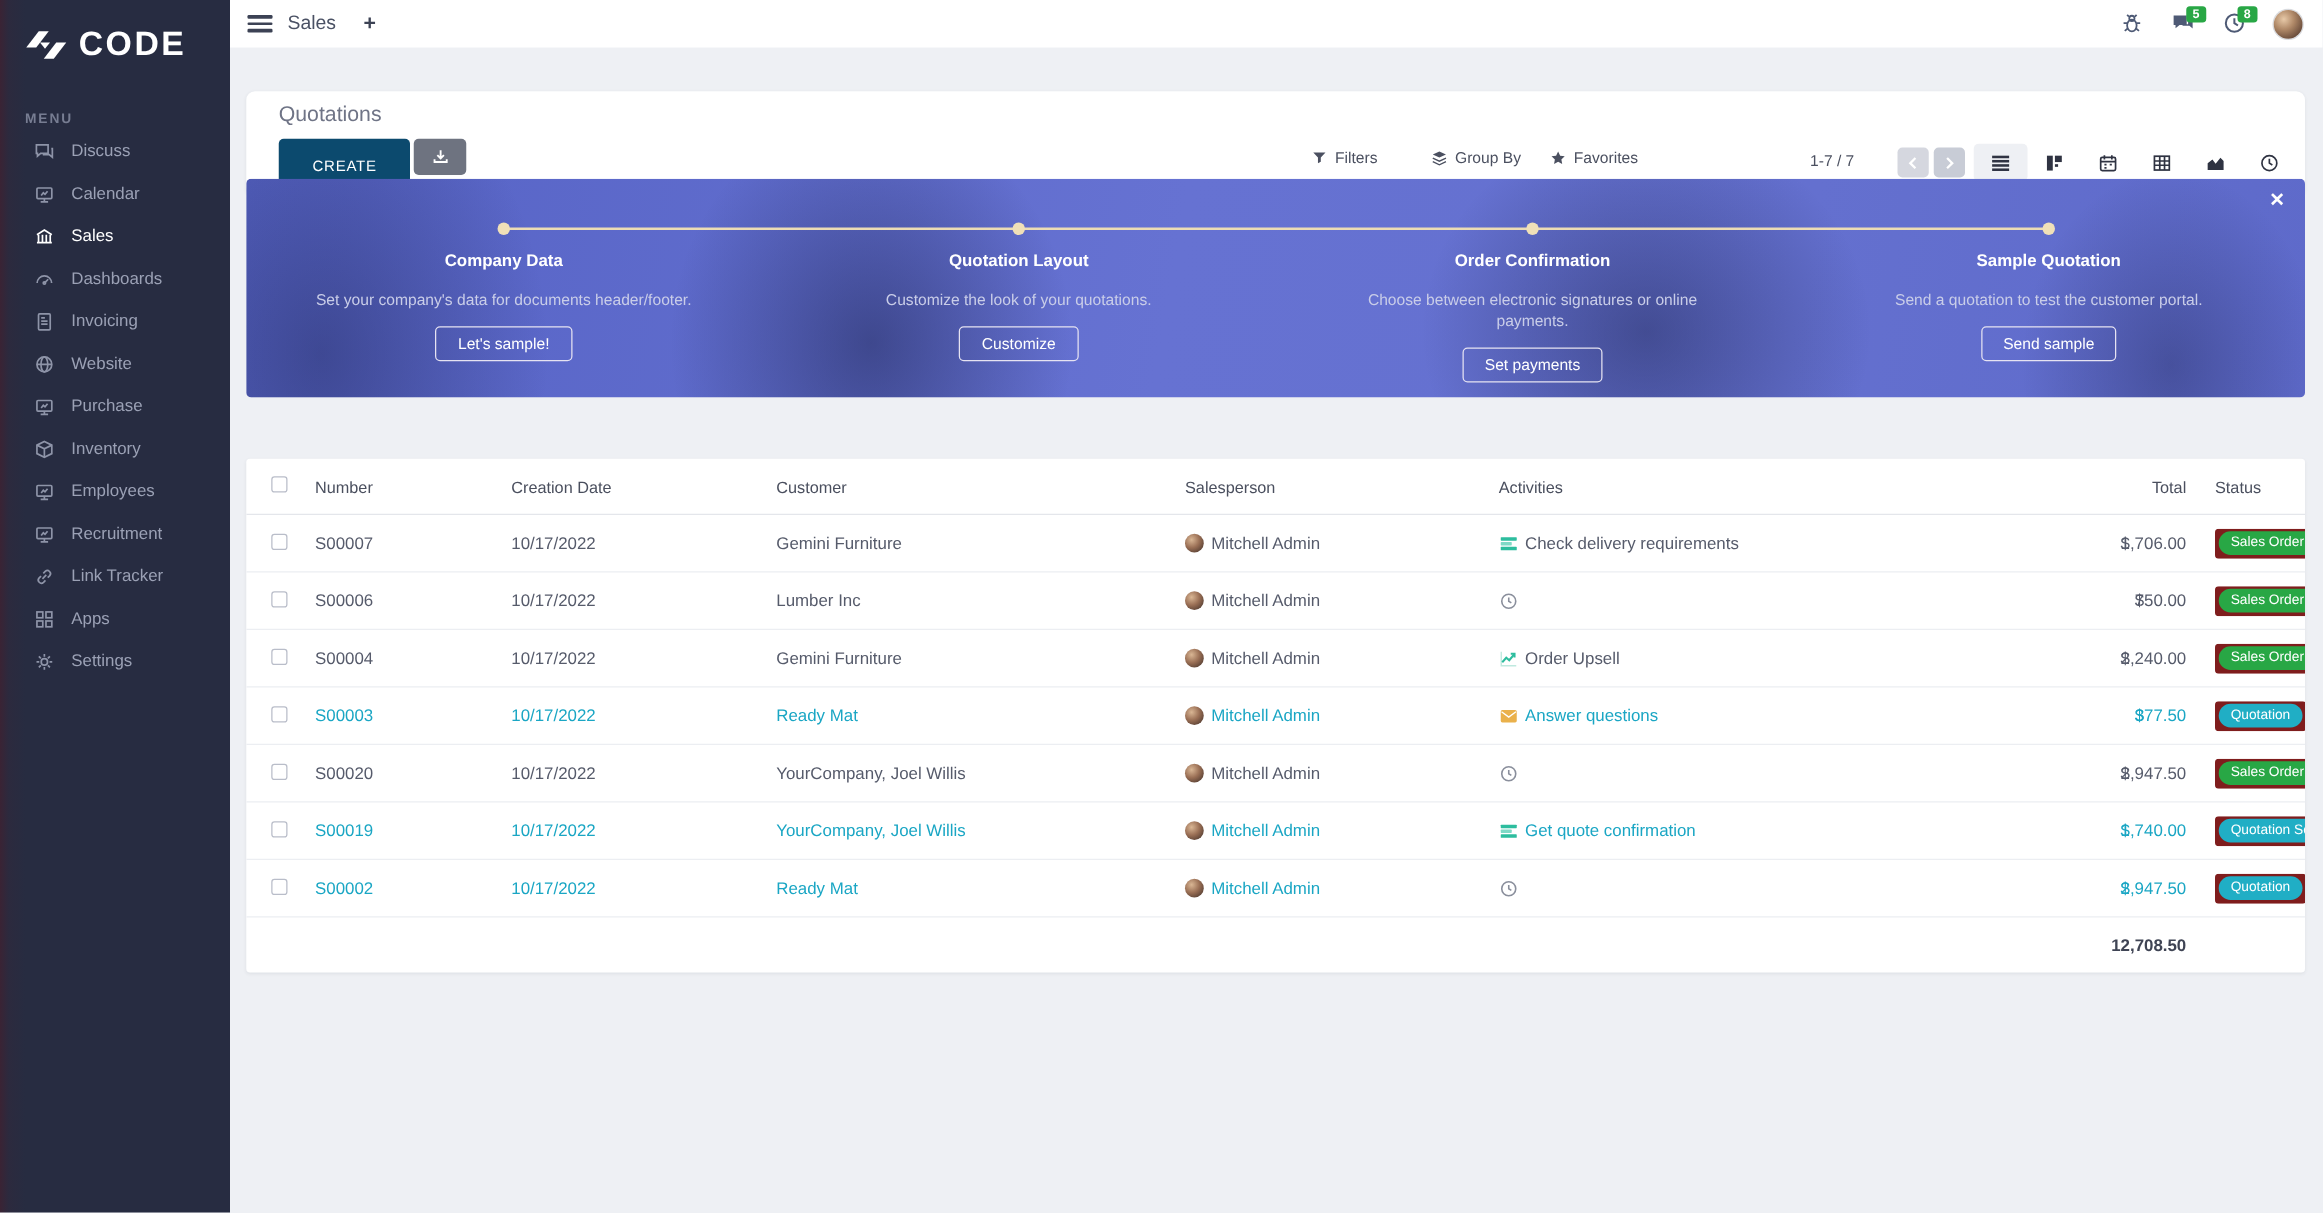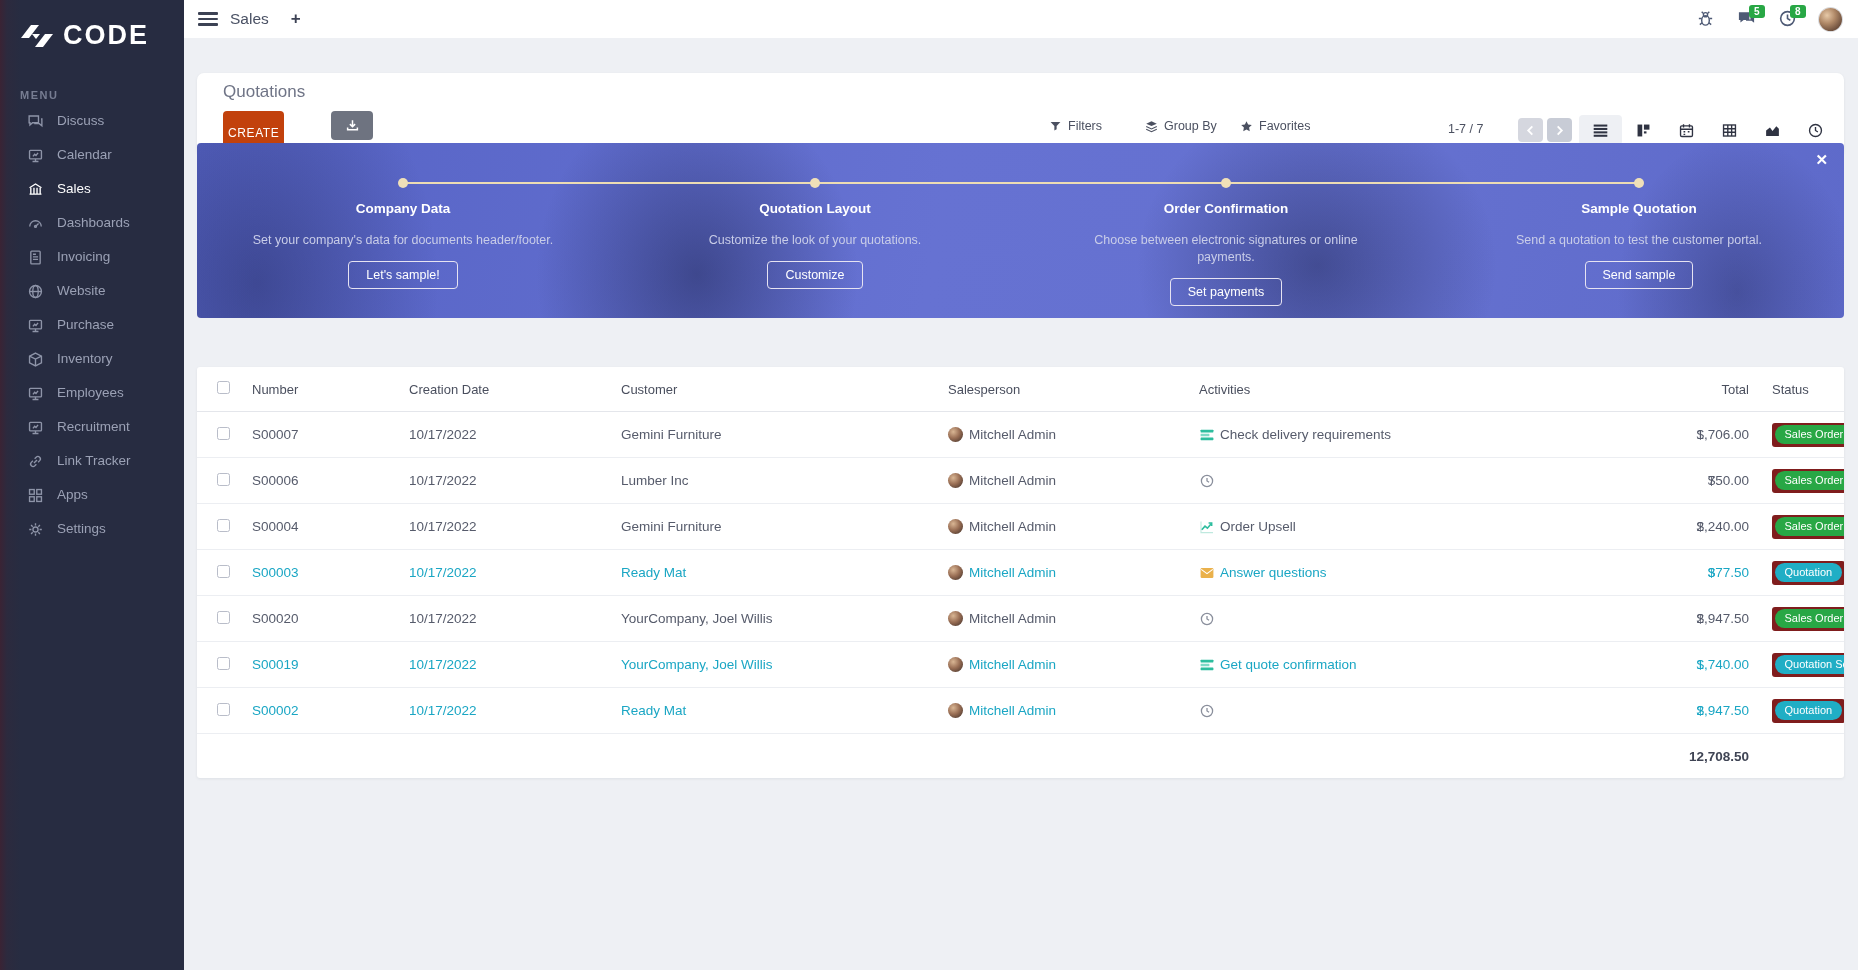--- a/index.html
+++ b/index.html
@@ -39,22 +39,22 @@
     box-shadow:0 0 0 1px #d8dade; }
 
   
   .content { position:absolute; left:184px; top:38px; right:0; bottom:0; background:#eef0f4; }
   .card { position:absolute; left:13px; width:1647px; background:#fff; border-radius:7px;
     box-shadow:0 1px 3px rgba(40,45,70,.08); }
 
   
   .head-card { top:35px; height:83px; }
   .page-title { position:absolute; left:26px; top:9px; font-size:17px; color:#6f7486; }
-  .btn-create { position:absolute; left:26px; top:38px; height:43px; padding:0 5px;
-    background:#c2410c; color:#fff; font-size:12px; letter-spacing:.6px; border:none;
+  .btn-create { position:absolute; left:26px; top:38px; height:43px; padding:0 27px;
+    background:#0c4a6e; color:#fff; font-size:12px; letter-spacing:.6px; border:none;
     border-radius:4px; cursor:pointer; font-family:inherit; }
   .btn-export { position:absolute; left:134px; top:38px; height:29px; width:42px;
     background:#6e7380; border:none; border-radius:4px; cursor:pointer; color:#fff;
     display:flex; align-items:center; justify-content:center; }
   .btn-export svg { width:15px; height:15px; }
 
   .search-box { position:absolute; left:826px; top:3px; width:808px; height:27px;
     border:1px solid #d9dbe2; border-radius:14px; background:#fff; }
   .facet-chip { position:absolute; left:5px; top:3px; height:19px; display:flex; align-items:center;
     gap:5px; border:1px solid #ccd0d9; border-radius:10px; padding:0 11px 0 8px;

